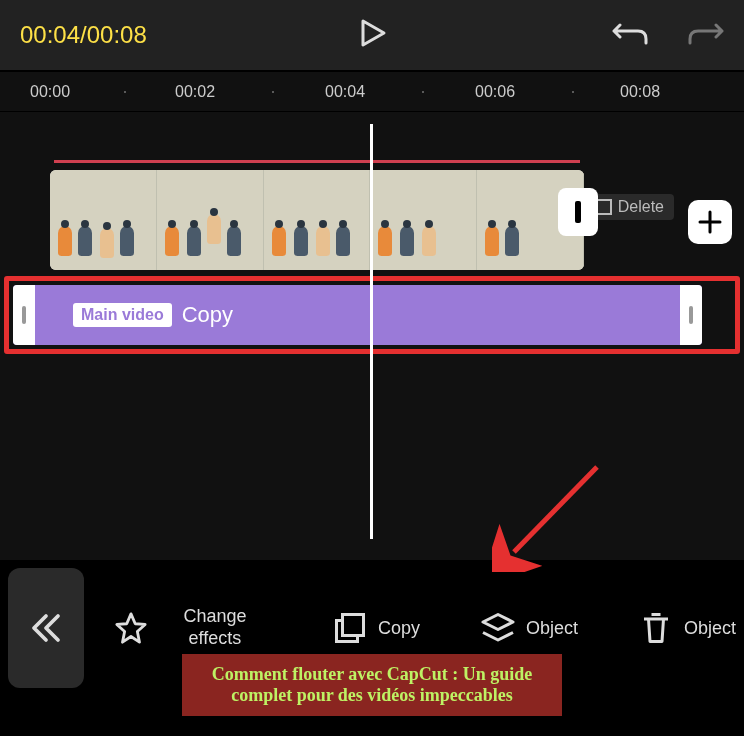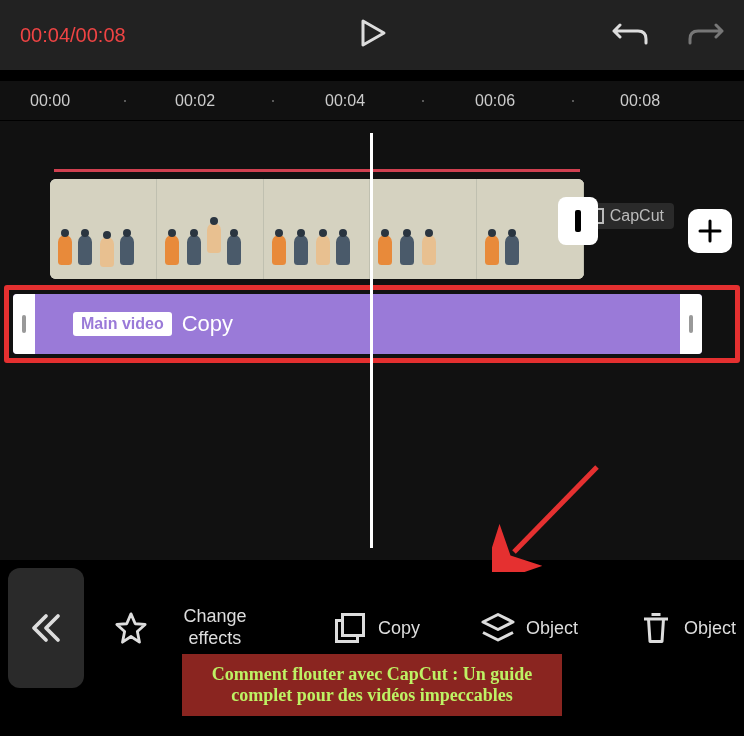--- a/index.html
+++ b/index.html
@@ -19,22 +19,22 @@
     .top-bar {
       height: 72px;
       background: #222;
       display: flex;
       align-items: center;
       justify-content: space-between;
       padding: 0 20px;
       border-bottom: 2px solid #000;
     }
     .time-display {
-      color: #ef4444;
-      font-size: 20px;
+      color: #fde047;
+      font-size: 24px;
       font-weight: 500;
     }
     .play-btn {
       position: absolute;
       left: 50%;
       transform: translateX(-50%);
     }
     .play-btn svg {
       width: 36px;
       height: 36px;
@@ -51,21 +51,20 @@
     .ruler {
       height: 40px;
       background: #111;
       display: flex;
       align-items: center;
       padding: 0 20px;
       position: relative;
       color: #ccc;
       font-size: 16px;
       border-bottom: 1px solid #000;
-      margin-top: 9px;
     }
     .ruler-label {
       position: absolute;
     }
     .ruler-dot {
       position: absolute;
       color: #666;
       font-size: 18px;
     }
     
@@ -390,21 +389,21 @@
       <div class="thumb">
         <div class="person" style="left:8px;bottom:14px;background:#e88a3a"></div>
         <div class="person" style="left:28px;bottom:14px;background:#4a5a6a"></div>
       </div>
     </div>
   </div>
 
   <div class="split-handle"></div>
 
   <div class="ending-tag">
-    <span>CapCut</span>
+    <span>Delete</span>
   </div>
 
   <div class="add-btn">
     <svg width="26" height="26" viewBox="0 0 26 26">
       <path d="M13 3 L13 23 M3 13 L23 13" stroke="#000" stroke-width="3" stroke-linecap="round"></path>
     </svg>
   </div>
 
   <div class="effect-container">
     <div class="effect-track">

